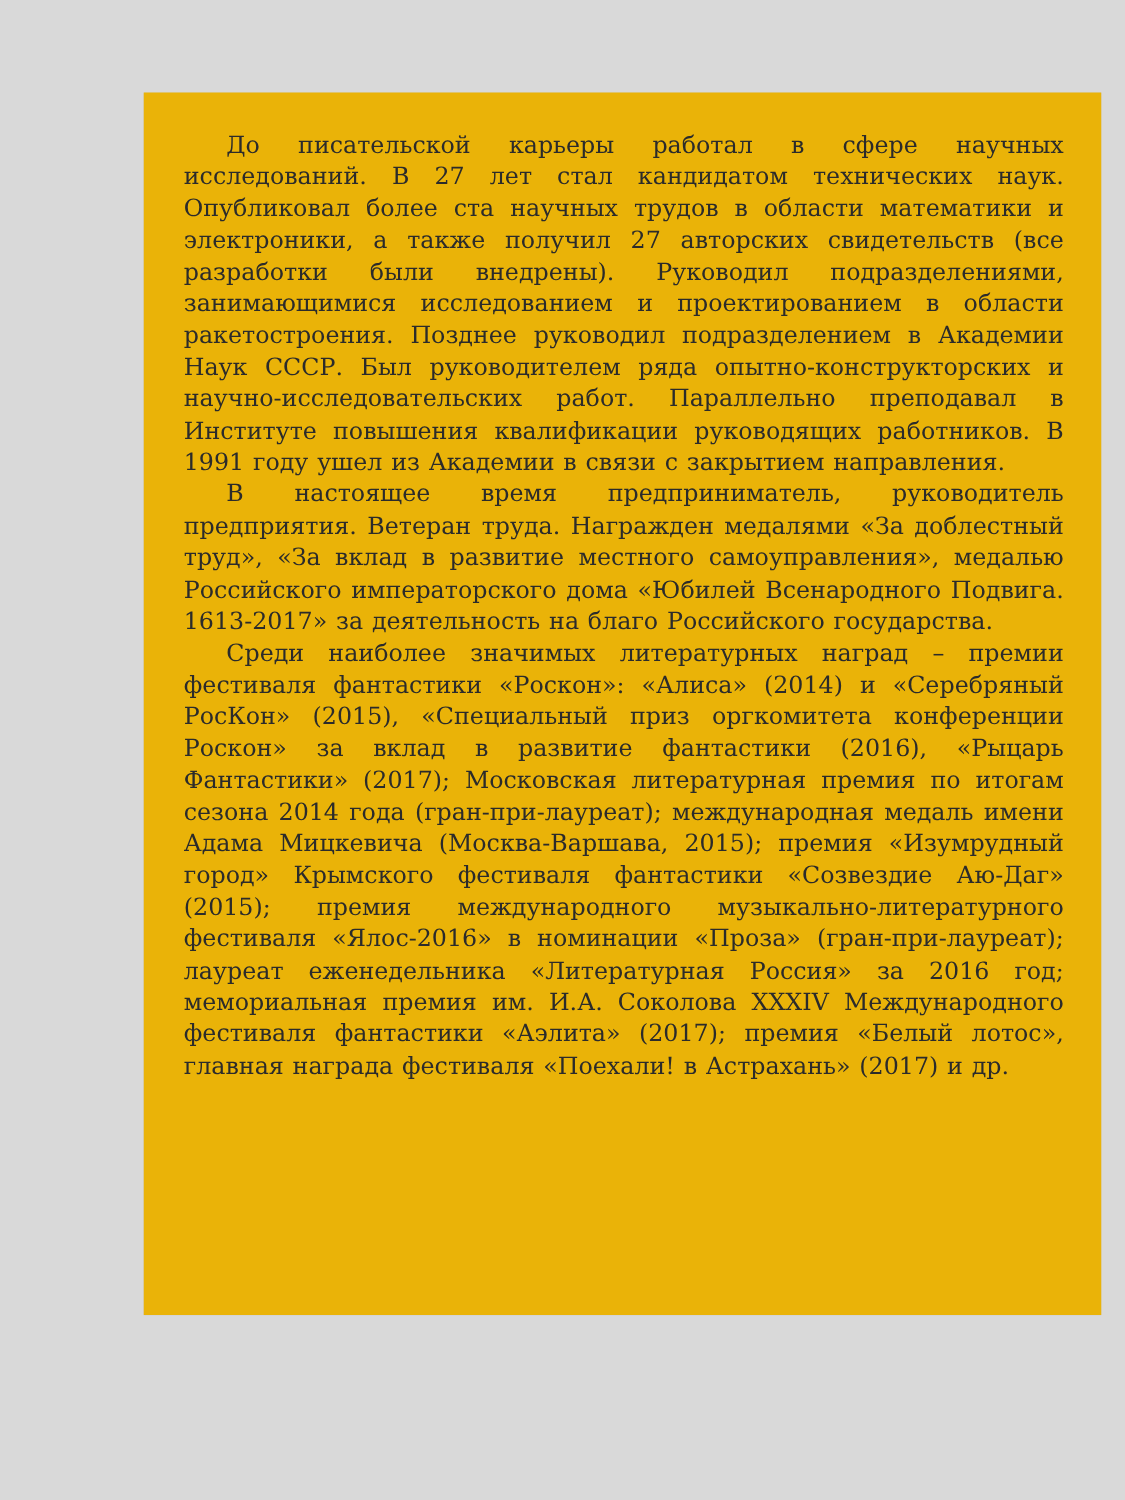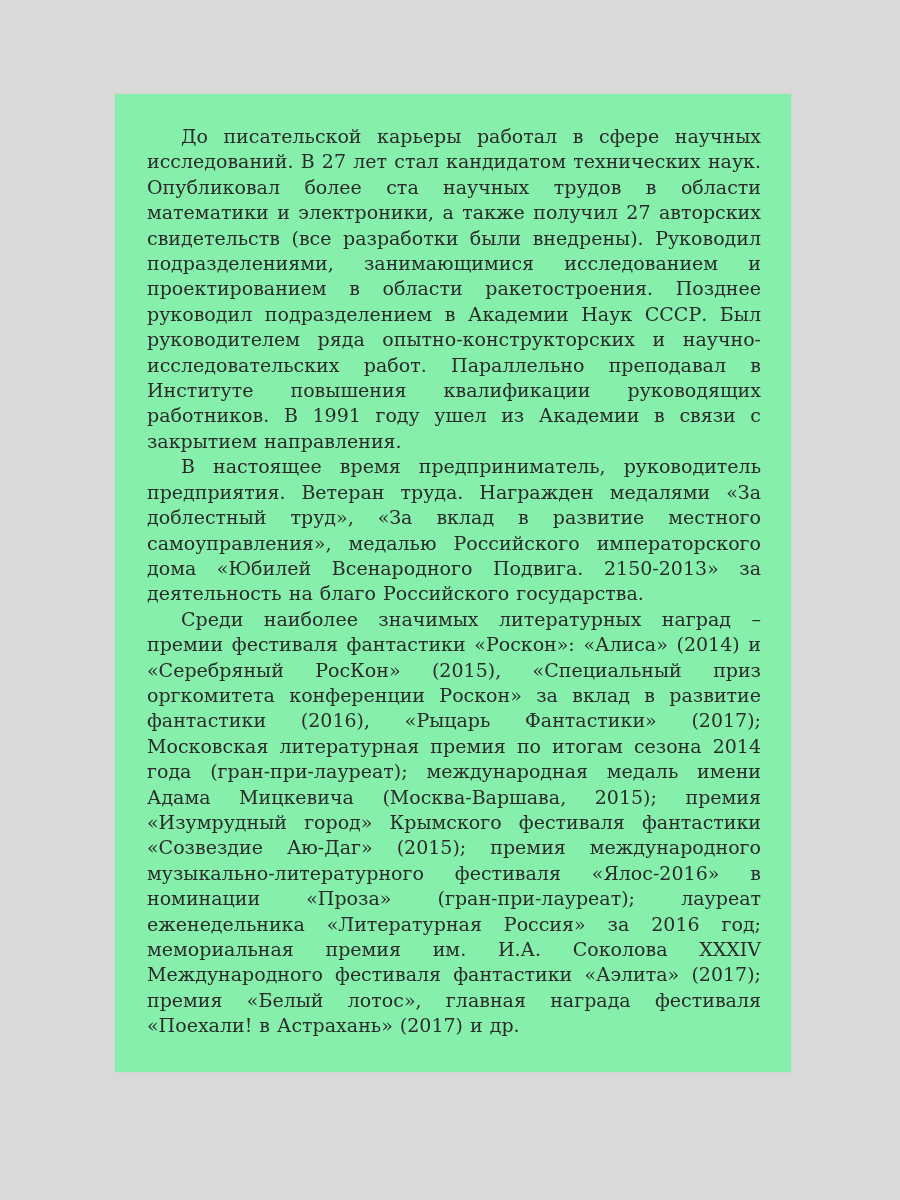--- a/index.html
+++ b/index.html
@@ -15,24 +15,24 @@
   .page-wrap {
     position: relative;
     width: 900px;
     height: 1200px;
     background: #d9d9d9;
   }
 
   .book-page {
     position: absolute;
     left: 115px;
-    top: 94px;
-    width: 676px;
+    top: 74px;
+    width: 766px;
     height: 978px;
-    background: #86efac;
+    background: #eab308;
     box-shadow: 0 0 1px rgba(0,0,0,0.12);
   }
 
   .page-text {
     padding: 30px 30px 0 32px;
     color: #2b2b2b;
     font-size: 19px;
     line-height: 25.4px;
     text-align: justify;
   }
@@ -42,17 +42,17 @@
     word-spacing: 1px;
   }
 </style>
 </head>
 <body>
 
 <div class="page-wrap">
   <div class="book-page">
     <div class="page-text">
       <p>До писательской карьеры работал в сфере научных исследований. В 27 лет стал кандидатом технических наук. Опубликовал более ста научных трудов в области математики и электроники, а также получил 27 авторских свидетельств (все разработки были внедрены). Руководил подразделениями, занимающимися исследованием и проектированием в области ракетостроения. Позднее руководил подразделением в Академии Наук СССР. Был руководителем ряда опытно-конструкторских и научно-исследовательских работ. Параллельно преподавал в Институте повышения квалификации руководящих работников. В 1991 году ушел из Академии в связи с закрытием направления.</p>
-      <p>В настоящее время предприниматель, руководитель предприятия. Ветеран труда. Награжден медалями «За доблестный труд», «За вклад в развитие местного самоуправления», медалью Российского императорского дома «Юбилей Всенародного Подвига. 2150-2013» за деятельность на благо Российского государства.</p>
+      <p>В настоящее время предприниматель, руководитель предприятия. Ветеран труда. Награжден медалями «За доблестный труд», «За вклад в развитие местного самоуправления», медалью Российского императорского дома «Юбилей Всенародного Подвига. 1613-2017» за деятельность на благо Российского государства.</p>
       <p>Среди наиболее значимых литературных наград – премии фестиваля фантастики «Роскон»: «Алиса» (2014) и «Серебряный РосКон» (2015), «Специальный приз оргкомитета конференции Роскон» за вклад в развитие фантастики (2016), «Рыцарь Фантастики» (2017); Московская литературная премия по итогам сезона 2014 года (гран-при-лауреат); международная медаль имени Адама Мицкевича (Москва-Варшава, 2015); премия «Изумрудный город» Крымского фестиваля фантастики «Созвездие Аю-Даг» (2015); премия международного музыкально-литературного фестиваля «Ялос-2016» в номинации «Проза» (гран-при-лауреат); лауреат еженедельника «Литературная Россия» за 2016 год; мемориальная премия им. И.А. Соколова XXXIV Международного фестиваля фантастики «Аэлита» (2017); премия «Белый лотос», главная награда фестиваля «Поехали! в Астрахань» (2017) и др.</p>
     </div>
   </div>
 </div>
 
 </body></html>

